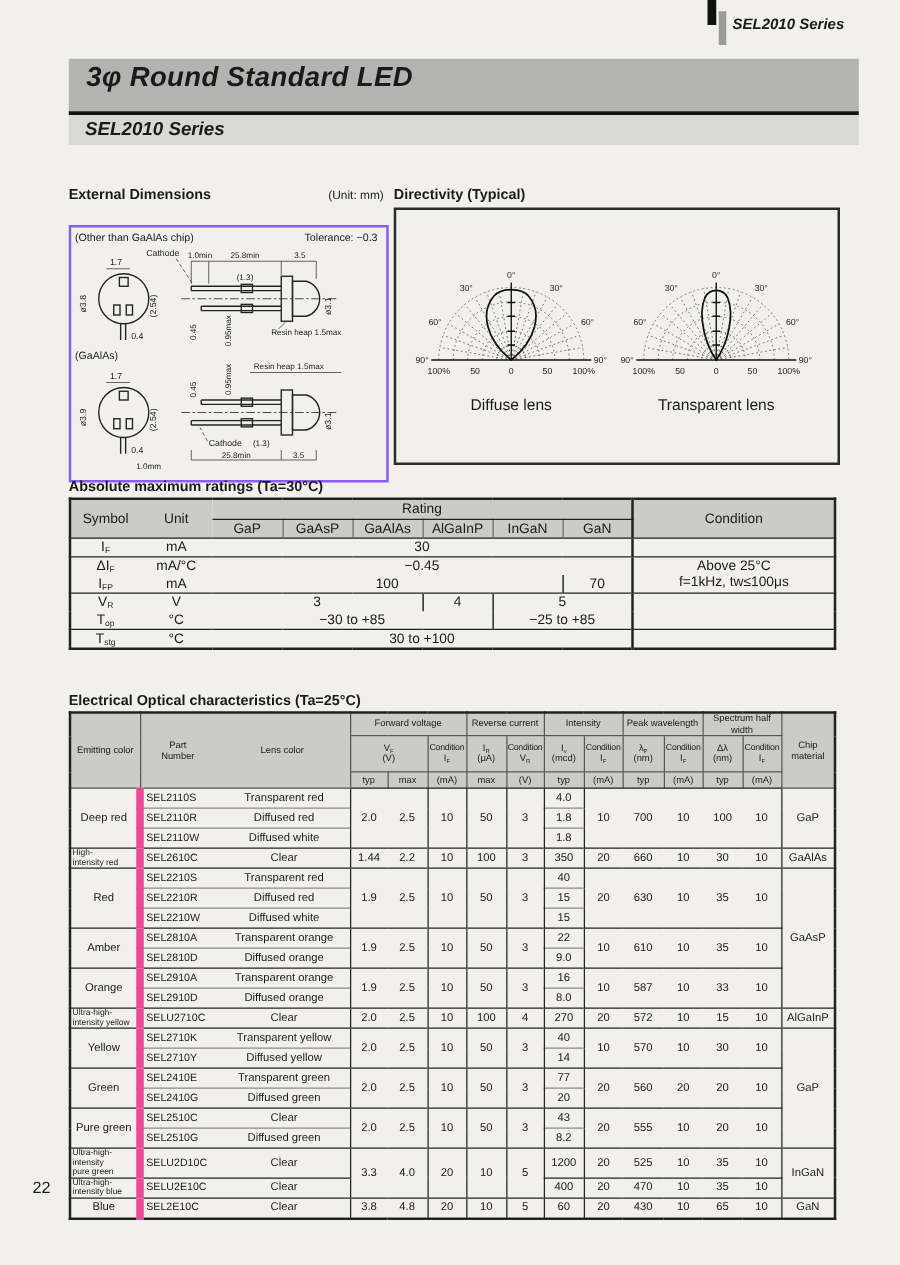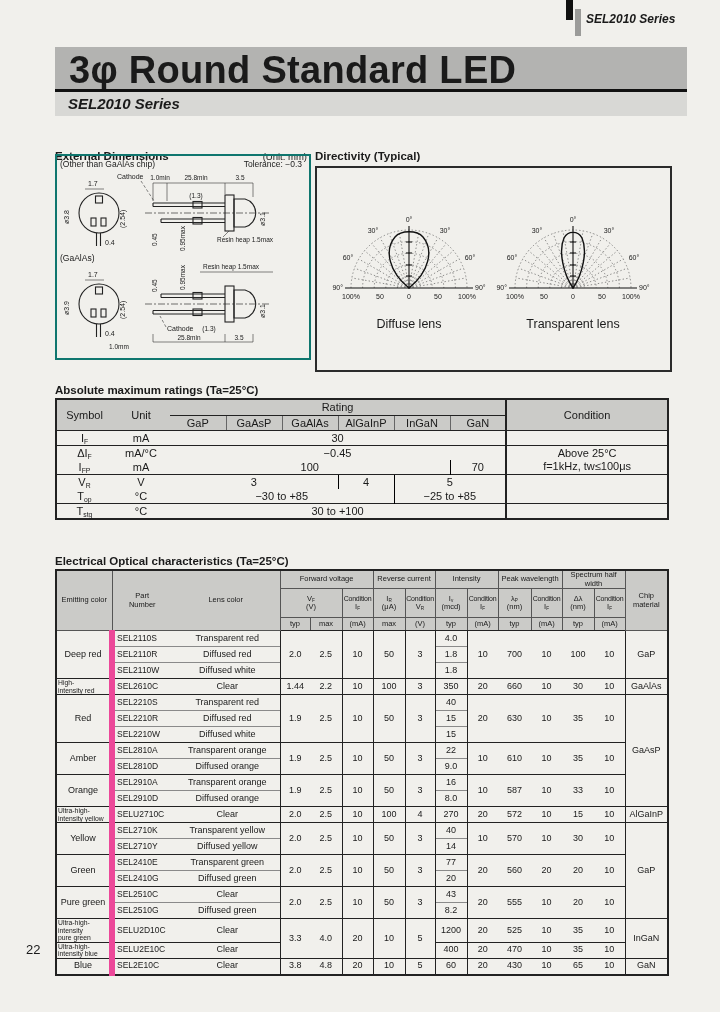--- a/index.html
+++ b/index.html
@@ -5,29 +5,29 @@
   html,body{margin:0;padding:0}
   body{width:720px;height:1012px;position:relative;background:#f1f0ec;
        font-family:"Liberation Sans",sans-serif;color:#1a1a1a;overflow:hidden}
   .abs{position:absolute}
   
   #corner-black{left:566px;top:0;width:7px;height:20px;background:#101010}
   #corner-gray{left:575px;top:9px;width:6px;height:27px;background:#9b9b99}
   #corner-text{left:586px;top:12px;font-size:12px;font-weight:bold;font-style:italic}
   
   #titlebar{left:55px;top:47px;width:632px;height:42px;background:#b3b3b1}
-  #titlebar .t{padding:2px 0 0 14px;font-size:38px;font-weight:bold;letter-spacing:.3px}
+  #titlebar .t{padding:2px 0 0 14px;font-size:22px;font-weight:bold;font-style:italic;letter-spacing:.3px}
   #titlerule{left:55px;top:89px;width:632px;height:3px;background:#111}
   #subtitlebar{left:55px;top:92px;width:632px;height:24px;background:#d8d8d5}
   #subtitlebar .t{padding:3px 0 0 13px;font-size:15px;font-weight:bold;font-style:italic}
   .sec-h{font-weight:bold;font-size:11.5px}
   .hrow{display:flex;justify-content:space-between;align-items:flex-end}
   #dims-hrow{left:55px;top:150px;width:252px}
   #dims-unit{font-size:9.5px;font-weight:normal}
-  #dims-box{left:55px;top:154px;width:252px;height:202px;border:2px solid #0f766e}
+  #dims-box{left:55px;top:180px;width:252px;height:202px;border:2px solid #8b5cf6}
   #dir-hrow{left:315px;top:150px;width:353px}
   #dir-box{left:315px;top:166px;width:353px;height:202px;border:2px solid #2b2b2b}
   #ratings-h{left:55px;top:384px}
   #ratings-table{left:55px;top:398px}
   #elec-h{left:55px;top:555px}
   #elec-table{left:55px;top:569px}
   #pagenum{left:26px;top:942px;font-size:13px}
   
   svg text{fill:#1a1a1a;font-family:"Liberation Sans",sans-serif}
   .stk{stroke:#222;fill:none;stroke-width:1.1}
@@ -273,21 +273,21 @@
       <text x="-58" y="11" font-size="7" text-anchor="middle">100%</text>
       <text x="-29" y="11" font-size="7" text-anchor="middle">50</text>
       <text x="0" y="11" font-size="7" text-anchor="middle">0</text>
       <text x="29" y="11" font-size="7" text-anchor="middle">50</text>
       <text x="58" y="11" font-size="7" text-anchor="middle">100%</text>
       <text x="0" y="40" class="cap" text-anchor="middle">Transparent lens</text>
     </g>
   </svg>
 </div>
 
-<div class="abs sec-h" id="ratings-h">Absolute maximum ratings (Ta=25°C)</div>
+<div class="abs sec-h" id="ratings-h">Absolute maximum ratings (Ta=30°C)</div>
 
 <table class="abs rtable" id="ratings-table">
   <colgroup>
       <col style="width:56px">
       <col style="width:58px">
       <col style="width:56px">
       <col style="width:56px">
       <col style="width:56px">
       <col style="width:56px">
       <col style="width:56px">

